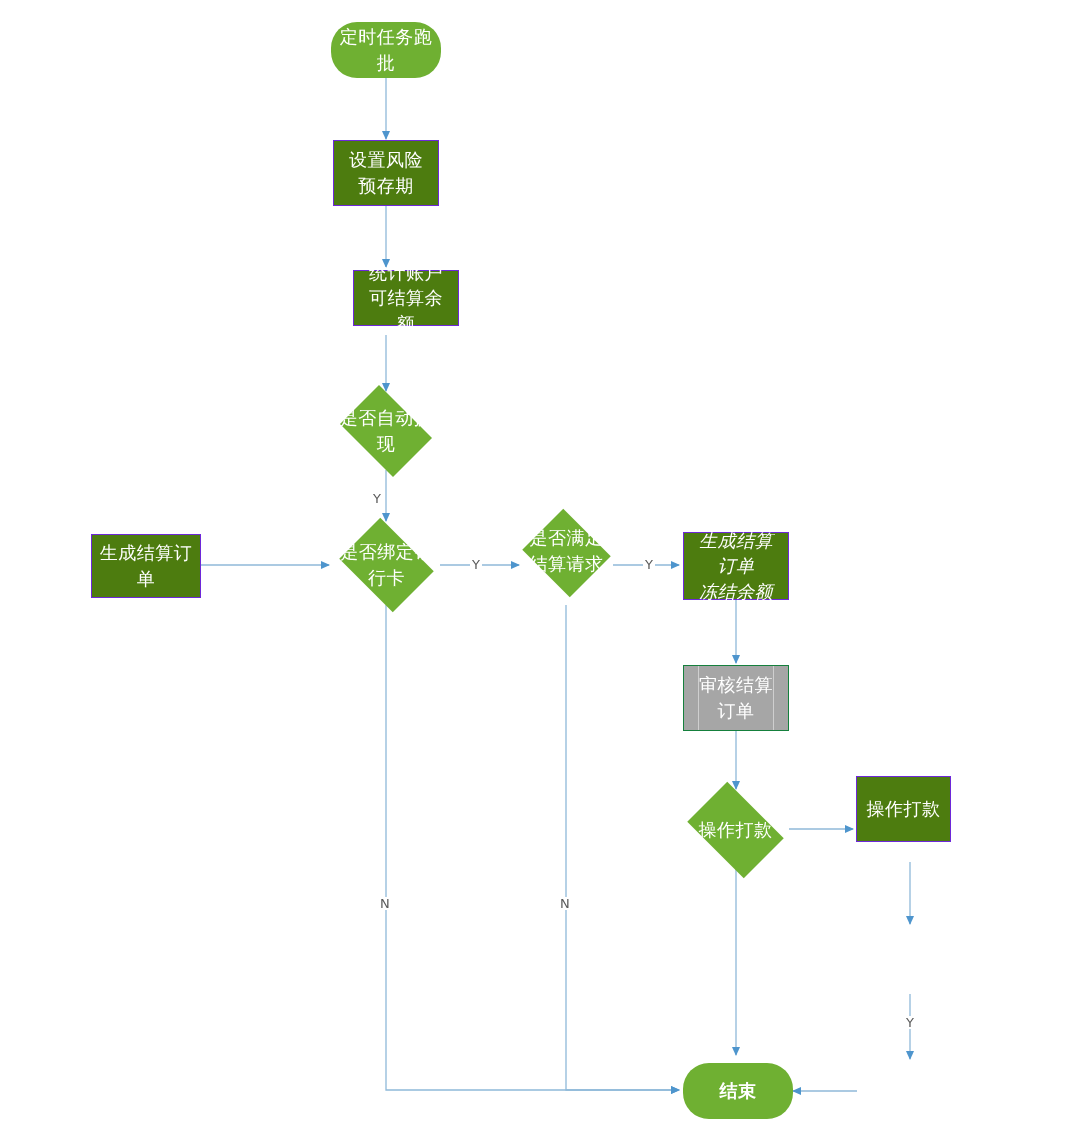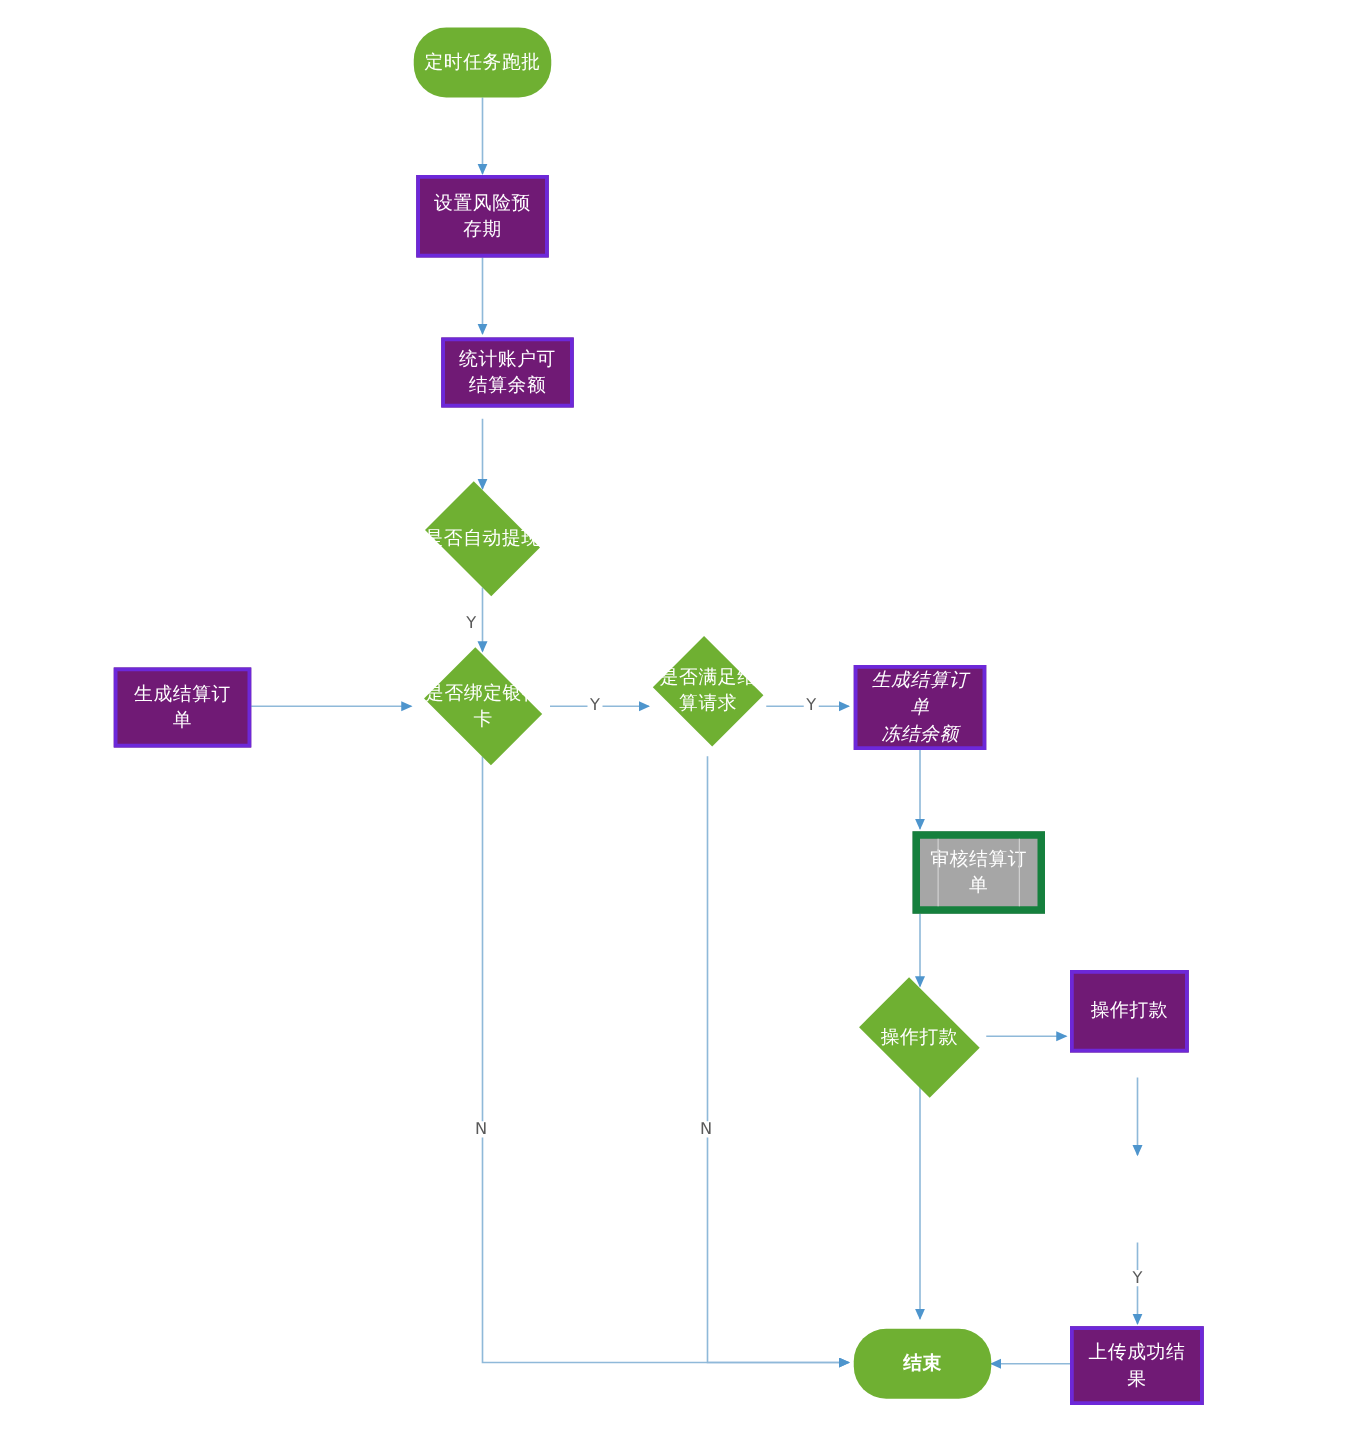--- a/index.html
+++ b/index.html
@@ -27,35 +27,35 @@
     pointer-events: none;
   }
   .node {
     position: absolute;
     box-sizing: border-box;
     display: flex;
     align-items: center;
     justify-content: center;
     text-align: center;
     color: #ffffff;
-    font-size: 15px;
+    font-size: 18px;
     line-height: 1.42;
     letter-spacing: 0.5px;
   }
   .node .label {
     display: block;
     width: 100%;
     padding: 0 6px;
     box-sizing: border-box;
     white-space: pre-line;
   }
   
   .n-process {
-    background: #701a75;
-    border: 3px solid #6d28d9;
+    background: #4d7c0f;
+    border: 1px solid #6d28d9;
   }
   
   .n-terminator {
     background: #6fb032;
     border-radius: 26px;
   }
   
   .n-decision {
     background: transparent;
     border: none;
@@ -70,22 +70,21 @@
     transform: rotate(45deg) scale(0.707);
     transform-origin: center center;
   }
   .n-decision .label {
     position: relative;
     z-index: 2;
   }
   
   .n-subroutine {
     background: #a6a6a6;
-    border: 6px solid #15803d;
-    margin-left: 47px;
+    border: 1px solid #15803d;
   }
   .n-subroutine::before,
   .n-subroutine::after {
     content: "";
     position: absolute;
     top: 0;
     bottom: 0;
     width: 1px;
     background: #cfcfcf;
   }
@@ -192,23 +191,20 @@
   <div class="node n-decision" style="left:679px; top:790px; width:113px; height:80px;">
     <span class="diamond-shape"></span>
     <span class="label">操作打款</span>
   </div>
 
   <div class="node n-process" style="left:856px; top:776px; width:95px; height:66px;">
     <span class="label">操作打款</span>
   </div>
 
 
-  <div class="node n-process" style="left:856px; top:1061px; width:107px; height:63px;">
-    <span class="label">上传成功结果</span>
-  </div>
 
   <div class="node n-terminator" style="left:683px; top:1063px; width:110px; height:56px;font-weight:bold;">
     <span class="label">结束</span>
   </div>
 
   <span class="edge-label" style="left:371px; top:492px;">Y</span>
 
   <span class="edge-label" style="left:470px; top:558px;">Y</span>
 
   <span class="edge-label" style="left:643px; top:558px;">Y</span>

